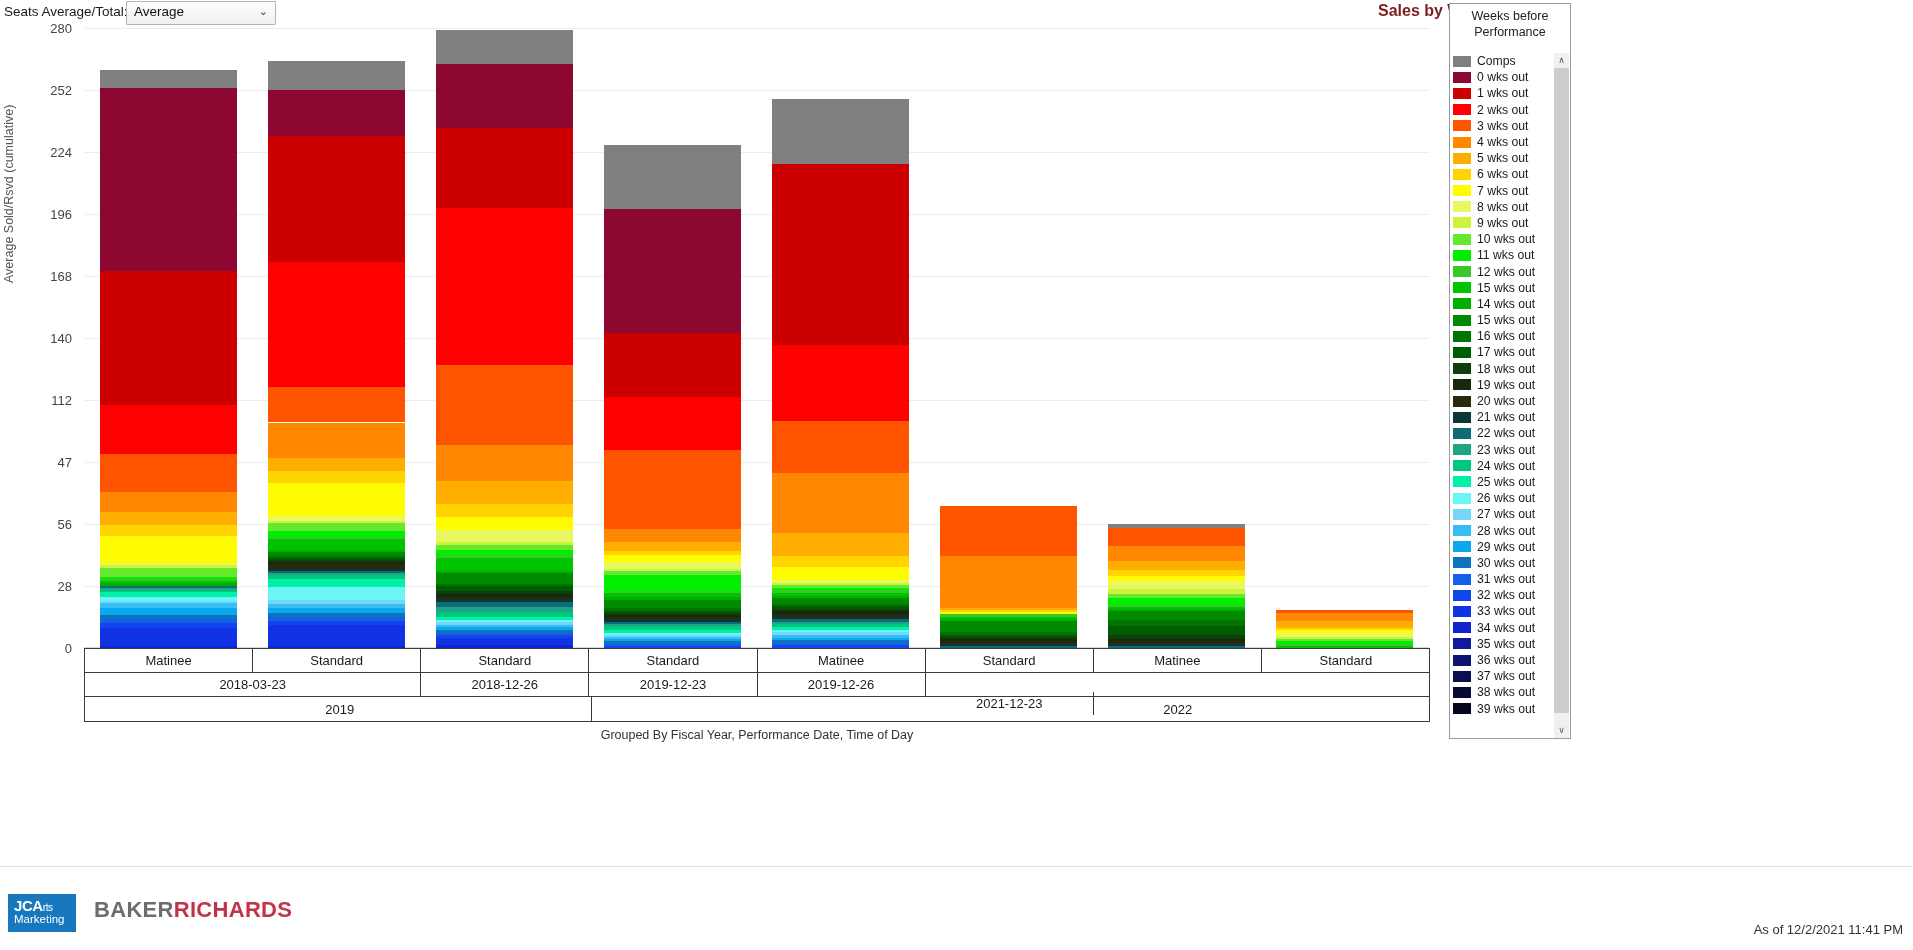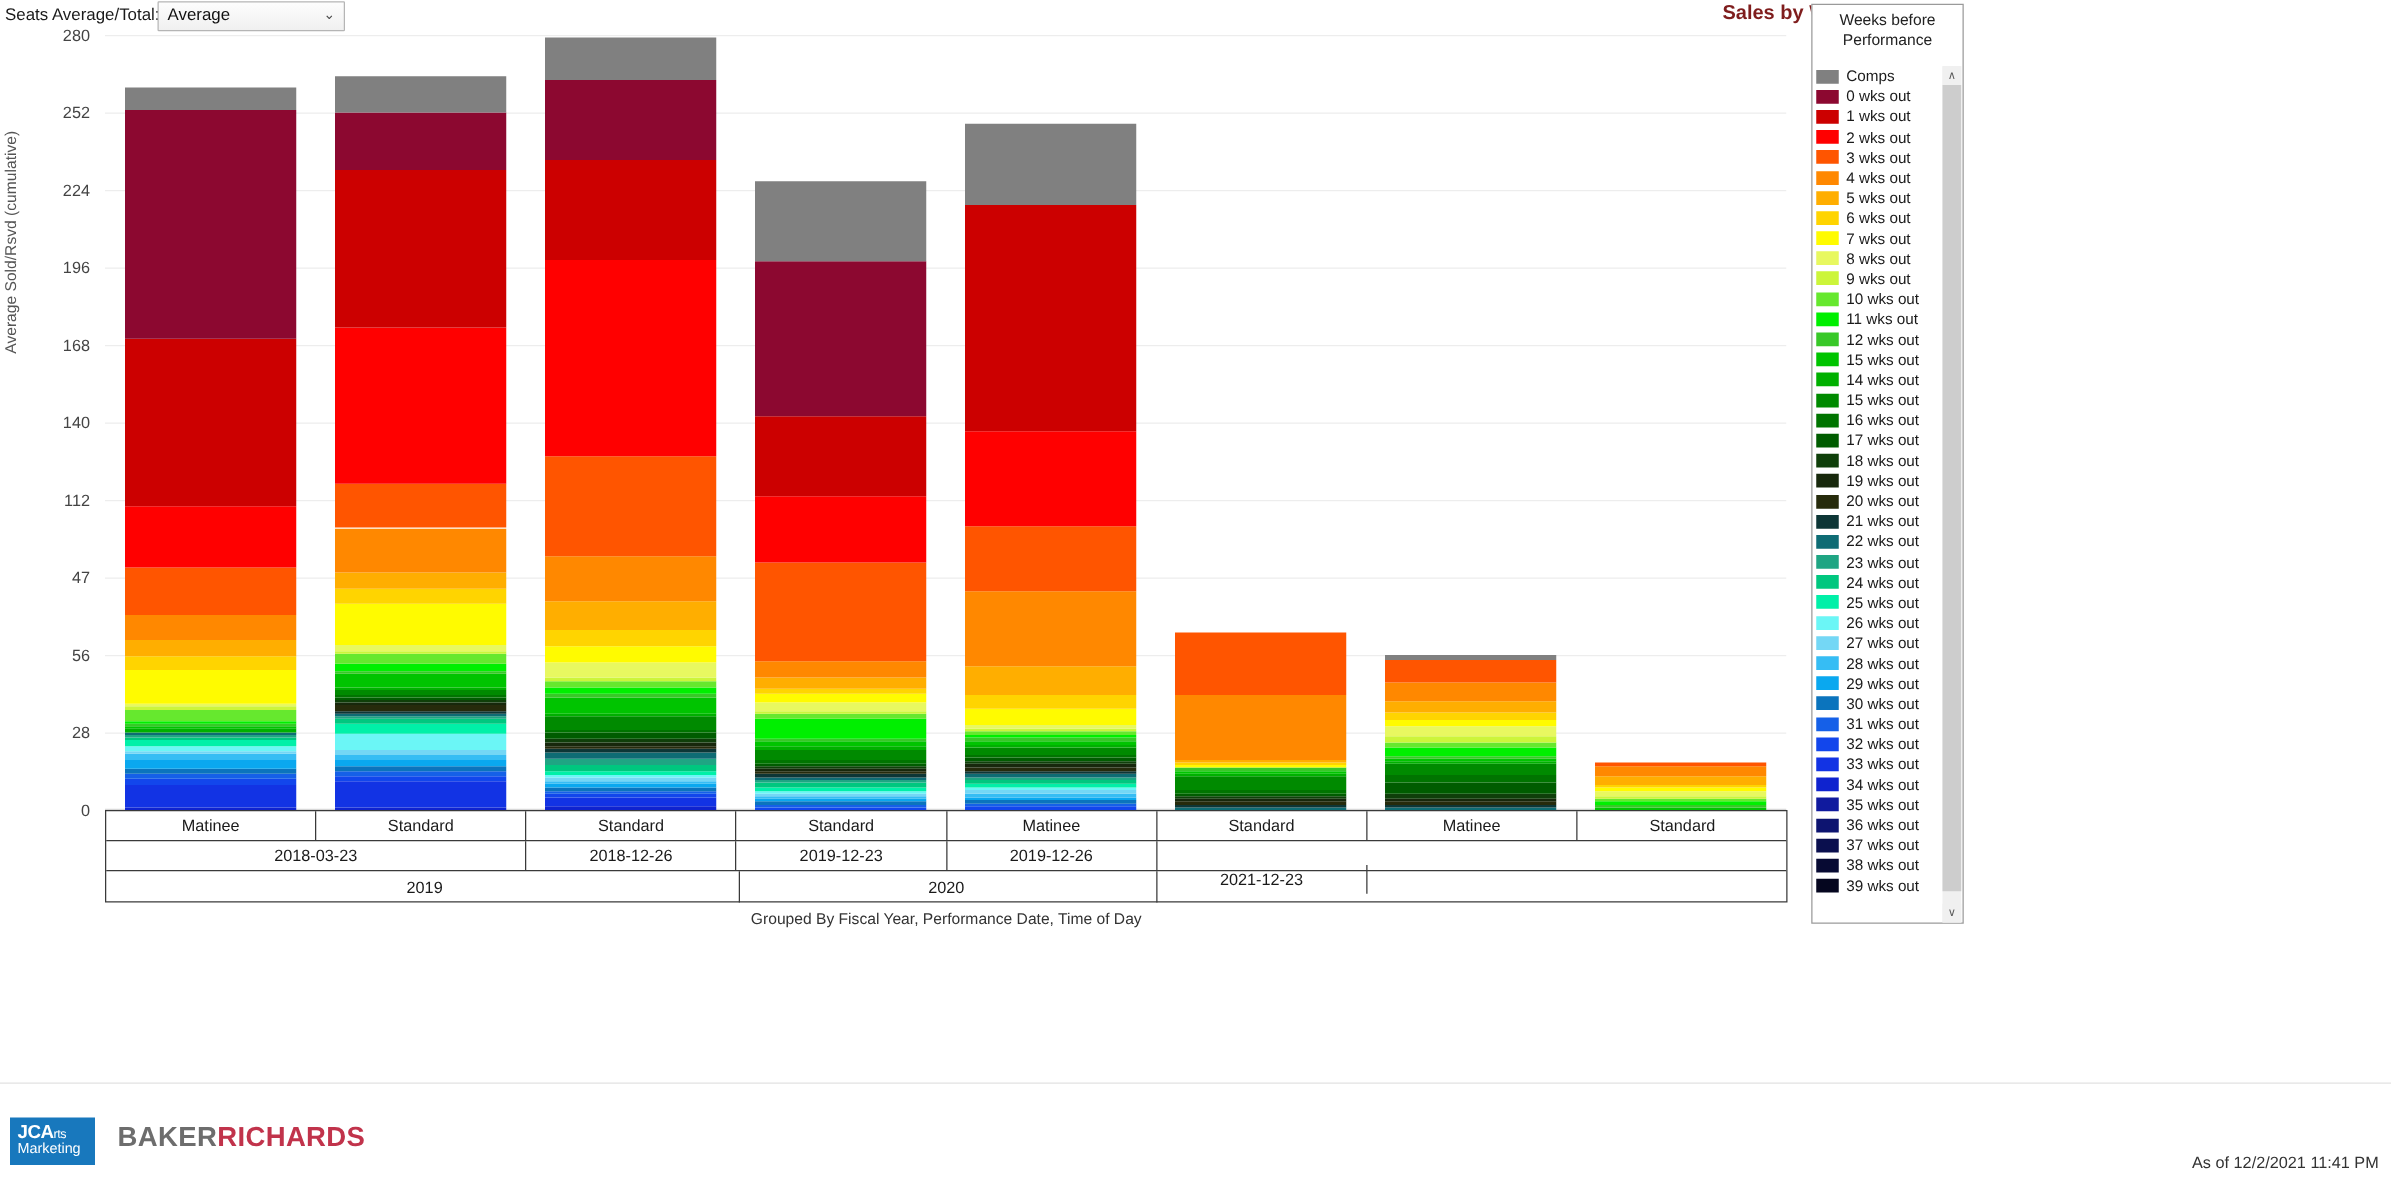--- a/index.html
+++ b/index.html
@@ -378,21 +378,21 @@
       </div>
     <div class="catrow" id="row-date">
         <div class="catcell" style="left: 0px; width: 336.25px;">2018-03-23</div>
         <div class="catcell" style="left: 336.25px; width: 168.125px;">2018-12-26</div>
         <div class="catcell" style="left: 504.375px; width: 168.125px;">2019-12-23</div>
         <div class="catcell" style="left: 672.5px; width: 168.125px;">2019-12-26</div>
         <div class="catcell" style="left: 840.625px; width: 168.125px; margin-top: 19px;">2021-12-23</div>
       </div>
     <div class="catrow last" id="row-fy">
         <div class="catcell" style="left: 3px; width: 504.375px;">2019</div>
-        <div class="catcell" style="left: 504.375px; width: 336.25px;">2020</div>
+        <div class="catcell end" style="left: 840.625px; width: 504.375px;">2022</div>
       </div>
   </div>
   <div id="xlabel">Grouped By Fiscal Year, Performance Date, Time of Day</div>
 </div>
 
 <div id="legend">
   <div id="legend-title">
     <div>Weeks before</div>
     <div>Performance</div>
   </div>

